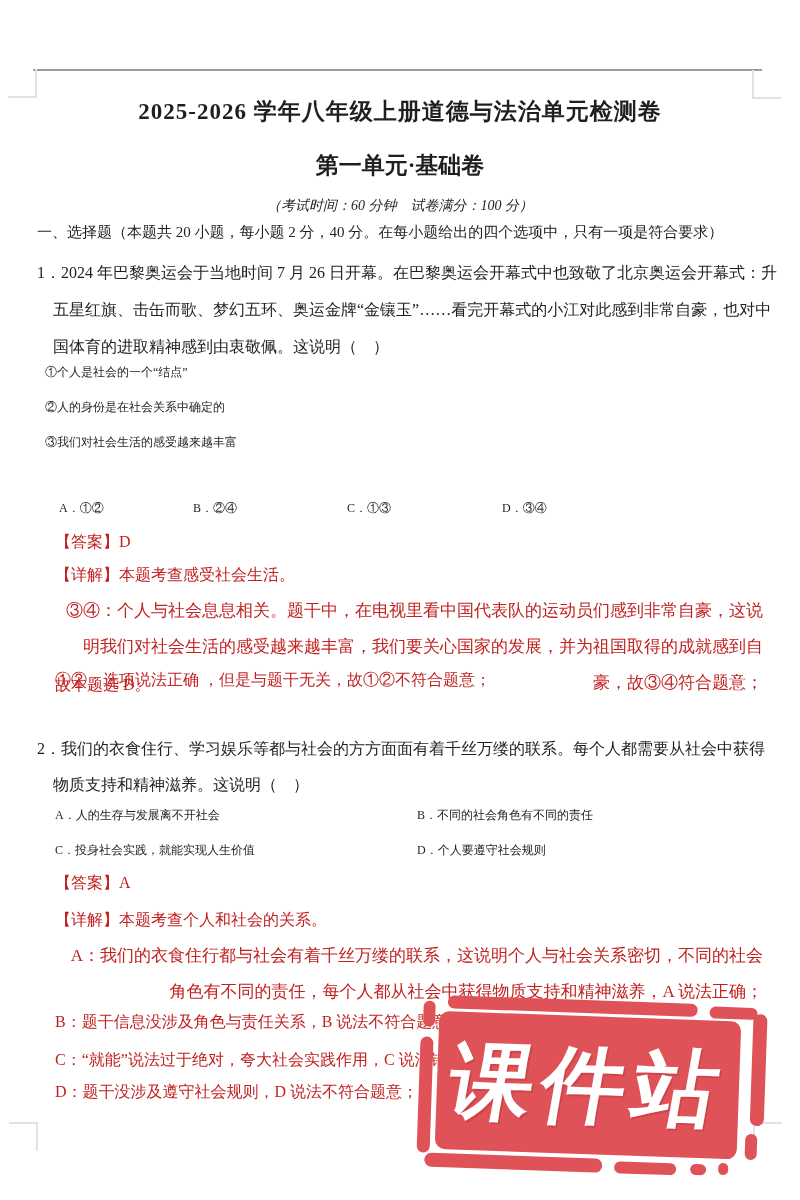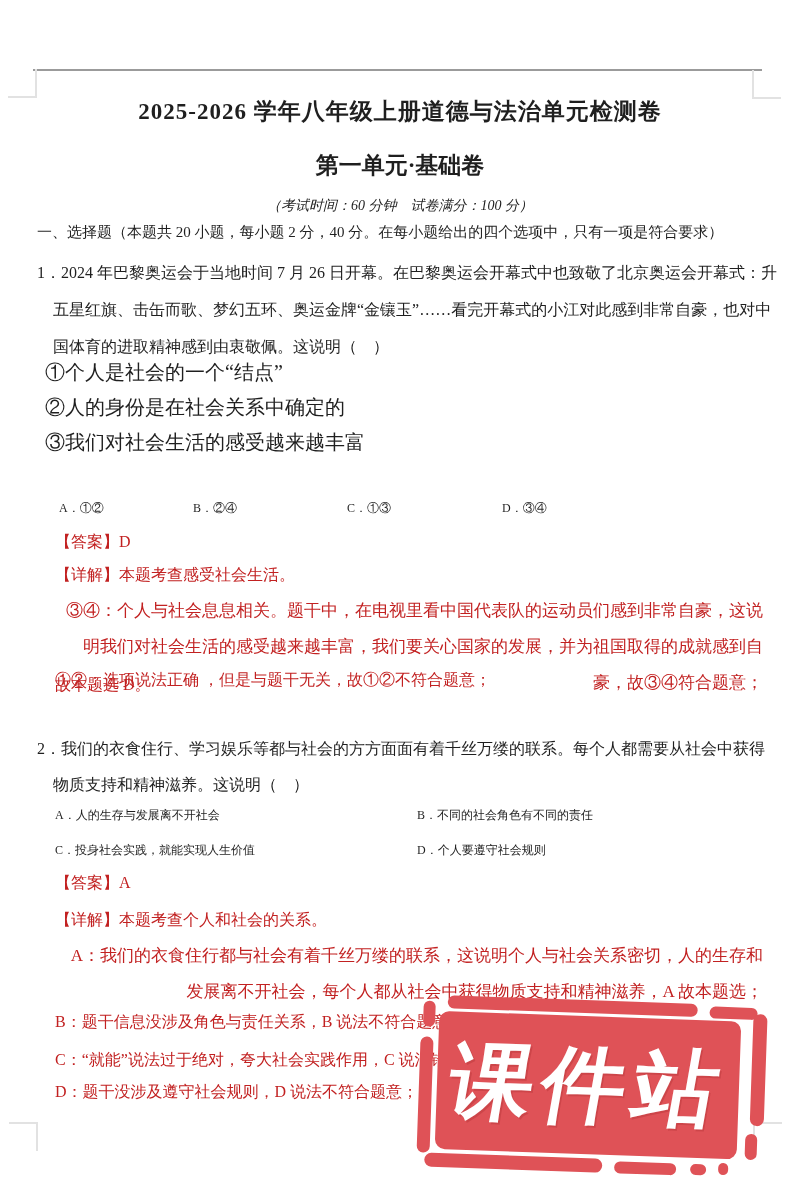--- a/index.html
+++ b/index.html
@@ -16,21 +16,21 @@
   .mark-tr { left:752px; top:70px;   border-left-width:2px;  border-bottom-width:2px; }
   .mark-bl { left:9px;   top:1122px; border-top-width:2px;   border-right-width:2px; }
   .mark-br { left:753px; top:1122px; border-top-width:2px;   border-left-width:2px; }
   
   .title    { left:0; top:96px;  width:100%; text-align:center; font-size:23px; font-weight:bold; letter-spacing:1px; }
   .subtitle { left:0; top:150px; width:100%; text-align:center; font-size:23px; font-weight:bold; }
   .examinfo { left:0; top:197px; width:100%; text-align:center; font-size:14px; font-style:italic; }
   .section  { left:37px; top:223px; width:726px; font-size:15px; }
   
   .stem { left:37px; width:726px; font-size:16px; line-height:37px; padding-left:16px; text-indent:-16px; }
-  .subopt { left:45px; width:700px; font-size:20px; line-height:20px; }
+  .subopt { left:45px; width:700px; font-size:12px; line-height:20px; }
   .choice-row { left:0; top:0; width:800px; height:22px; font-size:12px; }
   .red { color:#c22121; }
   .ansline { left:55px; width:708px; font-size:16px; line-height:20px; }
   .para { left:55px; width:708px; font-size:17px; line-height:36px;text-align:right; }
   
   .stamp {
     left:425px; top:1016px; width:314px; height:138px;
     transform:rotate(2deg); z-index:5;
   }
   .stamp-inner {
@@ -101,21 +101,21 @@
   </div>
   <div class="abs choice-row" style="top:842px;">
     <span class="abs" style="left:55px;">C．投身社会实践，就能实现人生价值</span>
     <span class="abs" style="left:417px;">D．个人要遵守社会规则</span>
   </div>
 
   <div class="abs ansline red" style="top:873px;"><span>【答案】</span><span>A</span></div>
 
   <div class="abs ansline red" style="top:910px;"><span>【详解】</span><span>本题考查个人和社会的关系。</span></div>
 
-  <div class="abs para red" style="top:938px;">A：我们的衣食住行都与社会有着千丝万缕的联系，这说明个人与社会关系密切，人的生存和发展离不开社会，每个人都从社会中获得物质支持和精神滋养，A 故本题选；</div>
+  <div class="abs para red" style="top:938px;">A：我们的衣食住行都与社会有着千丝万缕的联系，这说明个人与社会关系密切，不同的社会角色有不同的责任，每个人都从社会中获得物质支持和精神滋养，A 说法正确；</div>
   <div class="abs ansline red" style="top:1012px;">B：题干信息没涉及角色与责任关系，B 说法不符合题意；</div>
   <div class="abs ansline red" style="top:1050px;">C：“就能”说法过于绝对，夸大社会实践作用，C 说法错误；</div>
   <div class="abs ansline red" style="top:1082px;">D：题干没涉及遵守社会规则，D 说法不符合题意；</div>
 
   <div class="abs stamp">
     <div class="grunge g1"></div>
     <div class="grunge g2"></div>
     <div class="grunge g3"></div>
     <div class="grunge g4"></div>
     <div class="grunge g5"></div>

